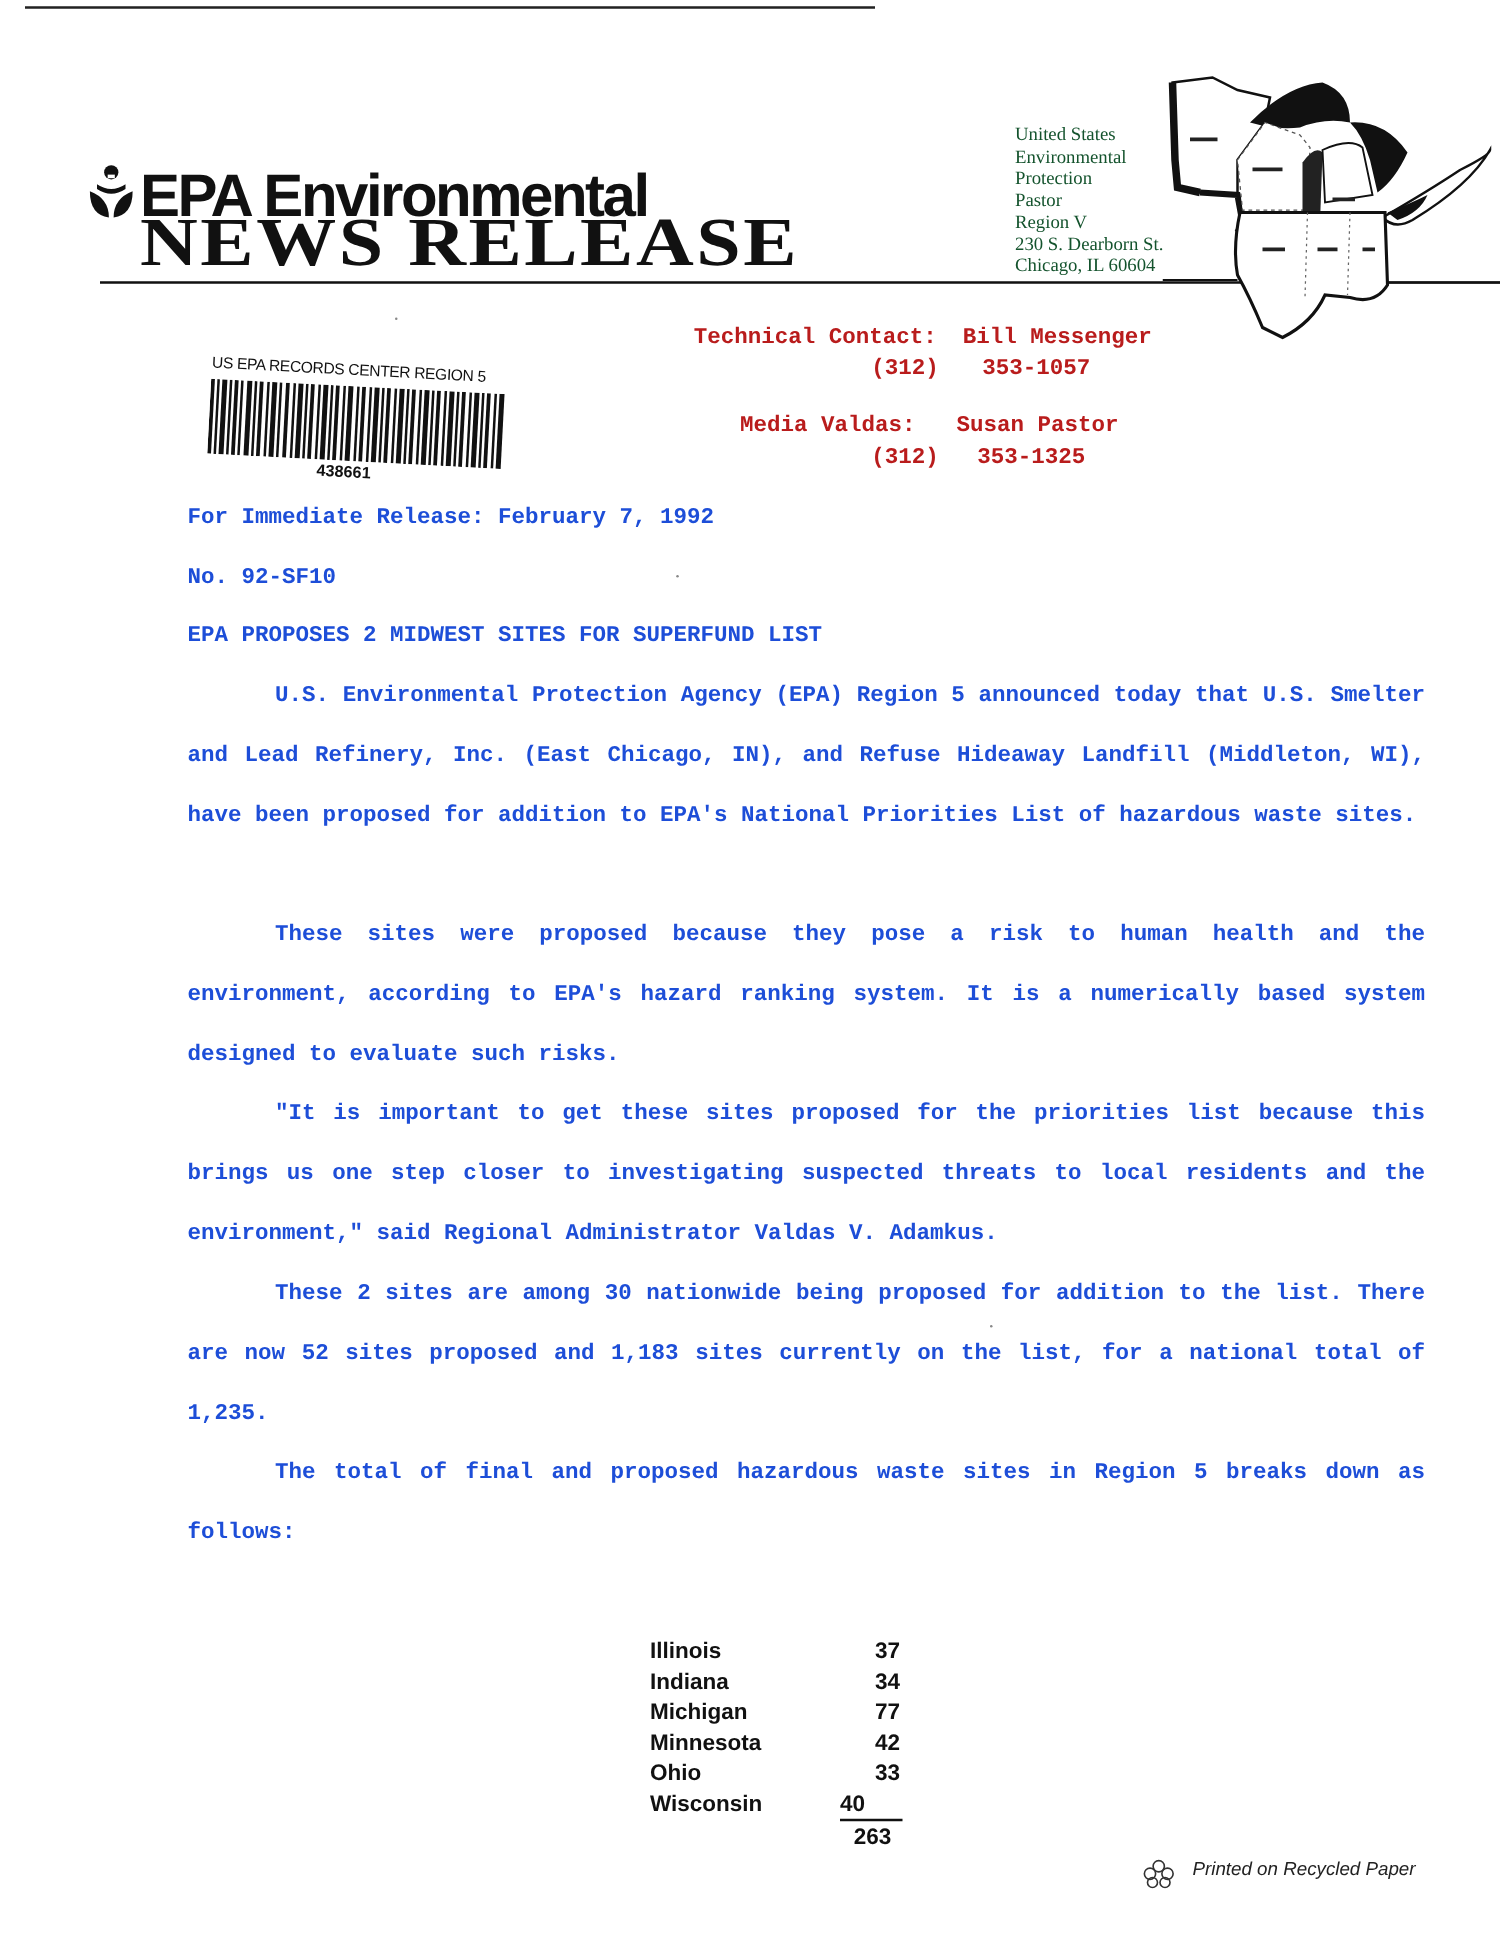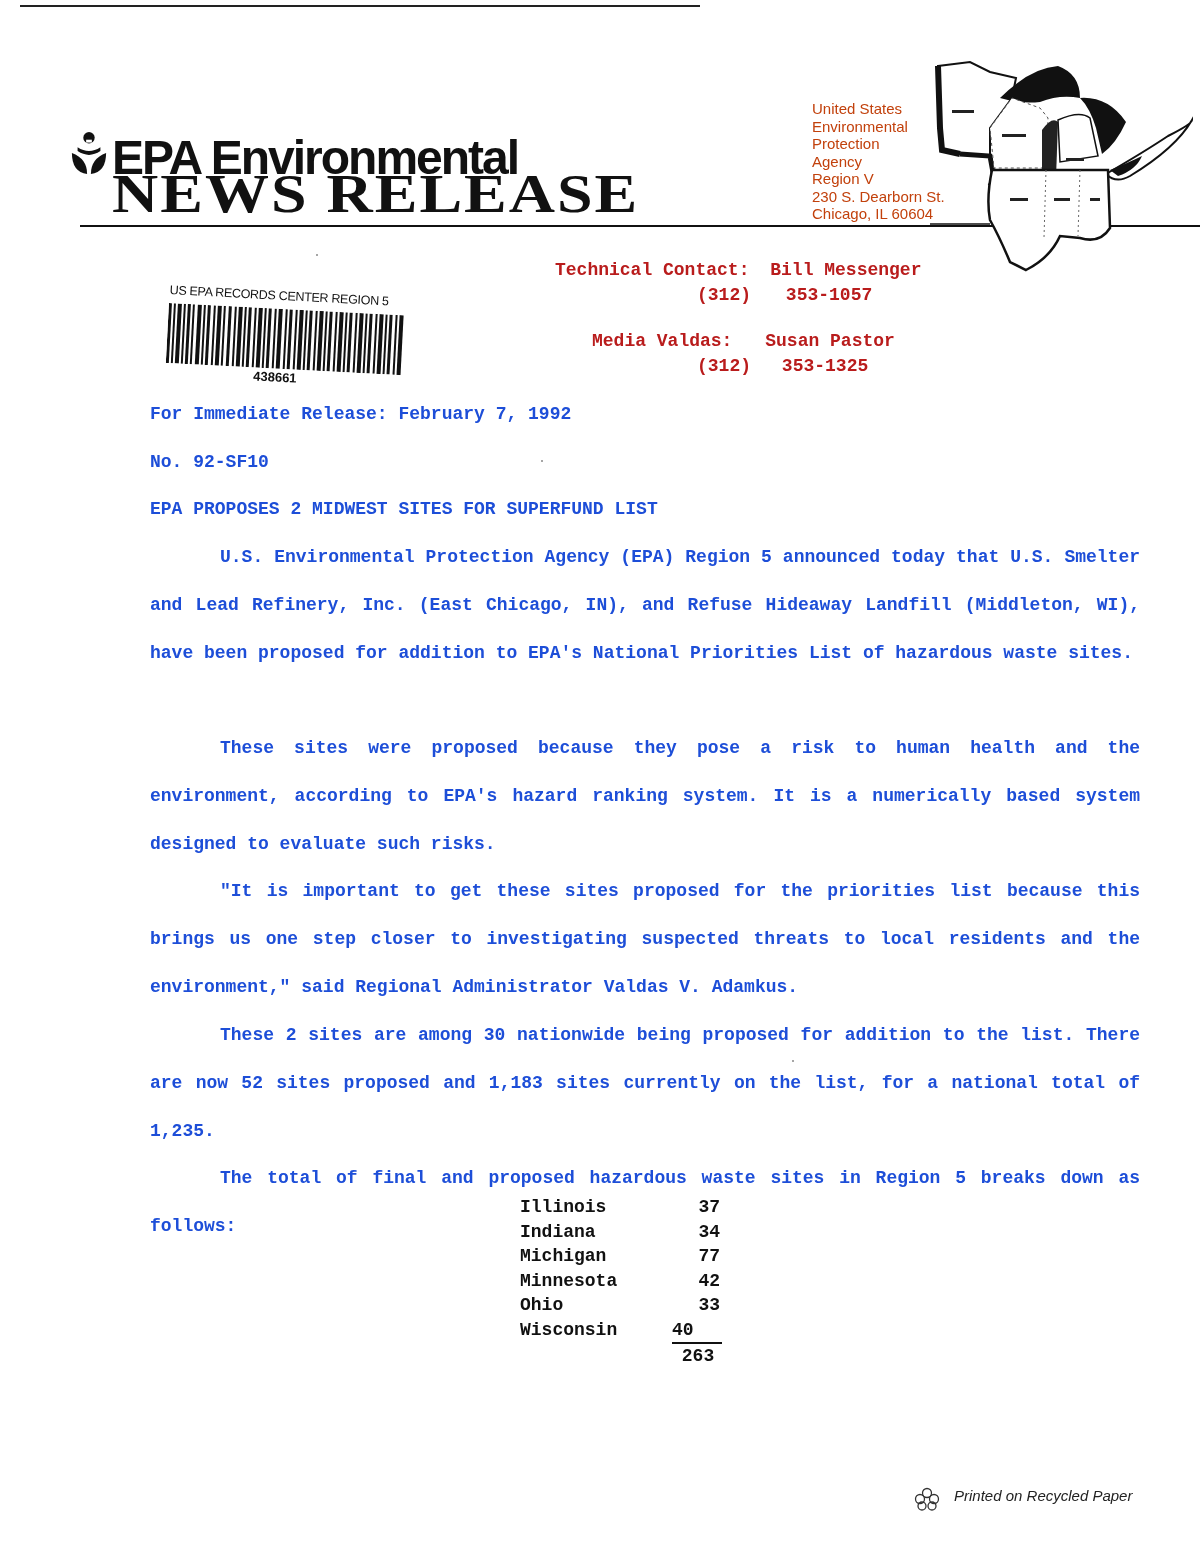--- a/index.html
+++ b/index.html
@@ -4,32 +4,32 @@
 <style>
   html, body { margin:0; padding:0; background:#ffffff; }
   body { width:1200px; height:1563px; position:relative; overflow:hidden; color:#111; }
   .abs { position:absolute; }
   .topline { left:20px; top:5px; width:680px; height:2px; background:#222; }
   .logo-row { left:70px; top:122px; height:60px; display:flex; align-items:flex-end; }
   .epa-mark { width:38px; height:46px; margin-right:4px; margin-bottom:6px; }
   .logo-title { font-family:"Liberation Sans", sans-serif; font-weight:bold; font-size:48px; letter-spacing:-2px; line-height:1; }
   .news-release { left:112px; top:170px; font-family:"Liberation Serif", serif; font-weight:bold; font-size:64px; letter-spacing:2px; line-height:56px; transform:scaleY(0.86); transform-origin:top left; }
   .header-rule { left:80px; top:225px; width:1120px; height:2px; background:#111; }
-  .agency-block { left:812px; top:100px; font-family:Liberation Sans, sans-serif; font-size:15px; line-height:17.5px; color:#c2410c; }
+  .agency-block { left:812px; top:100px; font-family:Liberation Serif, serif; font-size:15px; line-height:17.5px; color:#14532d; }
   .region-map { left:930px; top:58px; width:270px; height:220px; }
   .contacts { font-family:"Liberation Mono", monospace; font-weight:bold; font-size:18px; color:#b91c1c; }
   .contact-label { text-align:right; }
   .barcode-box { left:170px; top:283px; width:250px; height:110px; transform:rotate(3deg); transform-origin:left top; }
   .barcode-text { font-family:"Liberation Sans", sans-serif; font-size:12.5px; letter-spacing:-0.3px; white-space:nowrap; }
   .barcode-bars { margin-top:6px; height:60px; width:238px; display:flex; gap:0; }
   .barcode-num { font-family:"Liberation Sans", sans-serif; font-weight:bold; font-size:13px; margin-left:88px; margin-top:1px; }
   .doc { font-family:"Liberation Mono", monospace; font-weight:bold; font-size:18px; color:#1d4ed8; }
   .body-para { left:150px; width:990px; line-height:48px; text-align:justify; }
   .indent { text-indent:70px; }
-  .table { left:520px; top:1195px; font-family:Liberation Mono, monospace; font-weight:bold; font-size:18px; line-height:24.5px; }
+  .table { left:520px; top:1308px; font-family:Liberation Sans, sans-serif; font-weight:bold; font-size:18px; line-height:24.5px; }
   .table-row { display:flex; }
   .state { width:160px; }
   .count { width:40px; text-align:right; }
   .last-count { border-bottom:2px solid #111; width:48px; text-align:left; padding-right:2px; margin-left:-8px; }
   .total { margin-left:158px; width:40px; text-align:center; }
   .recycled { left:912px; top:1487px; display:flex; align-items:flex-start; font-family:"Liberation Sans", sans-serif; font-style:italic; font-size:15px; color:#222; }
   .speck { width:2px; height:2px; background:#888; border-radius:50%; }
 </style>
 </head>
 <body>
@@ -47,21 +47,21 @@
   <span class="logo-title">EPA Environmental</span>
 </div>
 
 <div class="abs news-release">NEWS RELEASE</div>
 <div class="abs header-rule"></div>
 
 <div class="abs agency-block">
   <div>United States</div>
   <div>Environmental</div>
   <div>Protection</div>
-  <div>Agency</div>
+  <div>Pastor</div>
   <div>Region V</div>
   <div>230 S. Dearborn St.</div>
   <div>Chicago, IL 60604</div>
 </div>
 
 <svg class="abs region-map" viewBox="0 0 270 220">
 
   <path d="M8 8 L40 4 L60 14 L86 20 L82 40 L60 70 L60 98 L30 96 L12 92 L10 70 Z" fill="#fff" stroke="#111" stroke-width="2"></path>
   <path d="M8 8 L10 70 L12 92 L30 96" fill="none" stroke="#111" stroke-width="6"></path>
   <path d="M30 96 L60 98 L64 120 L60 128" fill="none" stroke="#111" stroke-width="5"></path>

